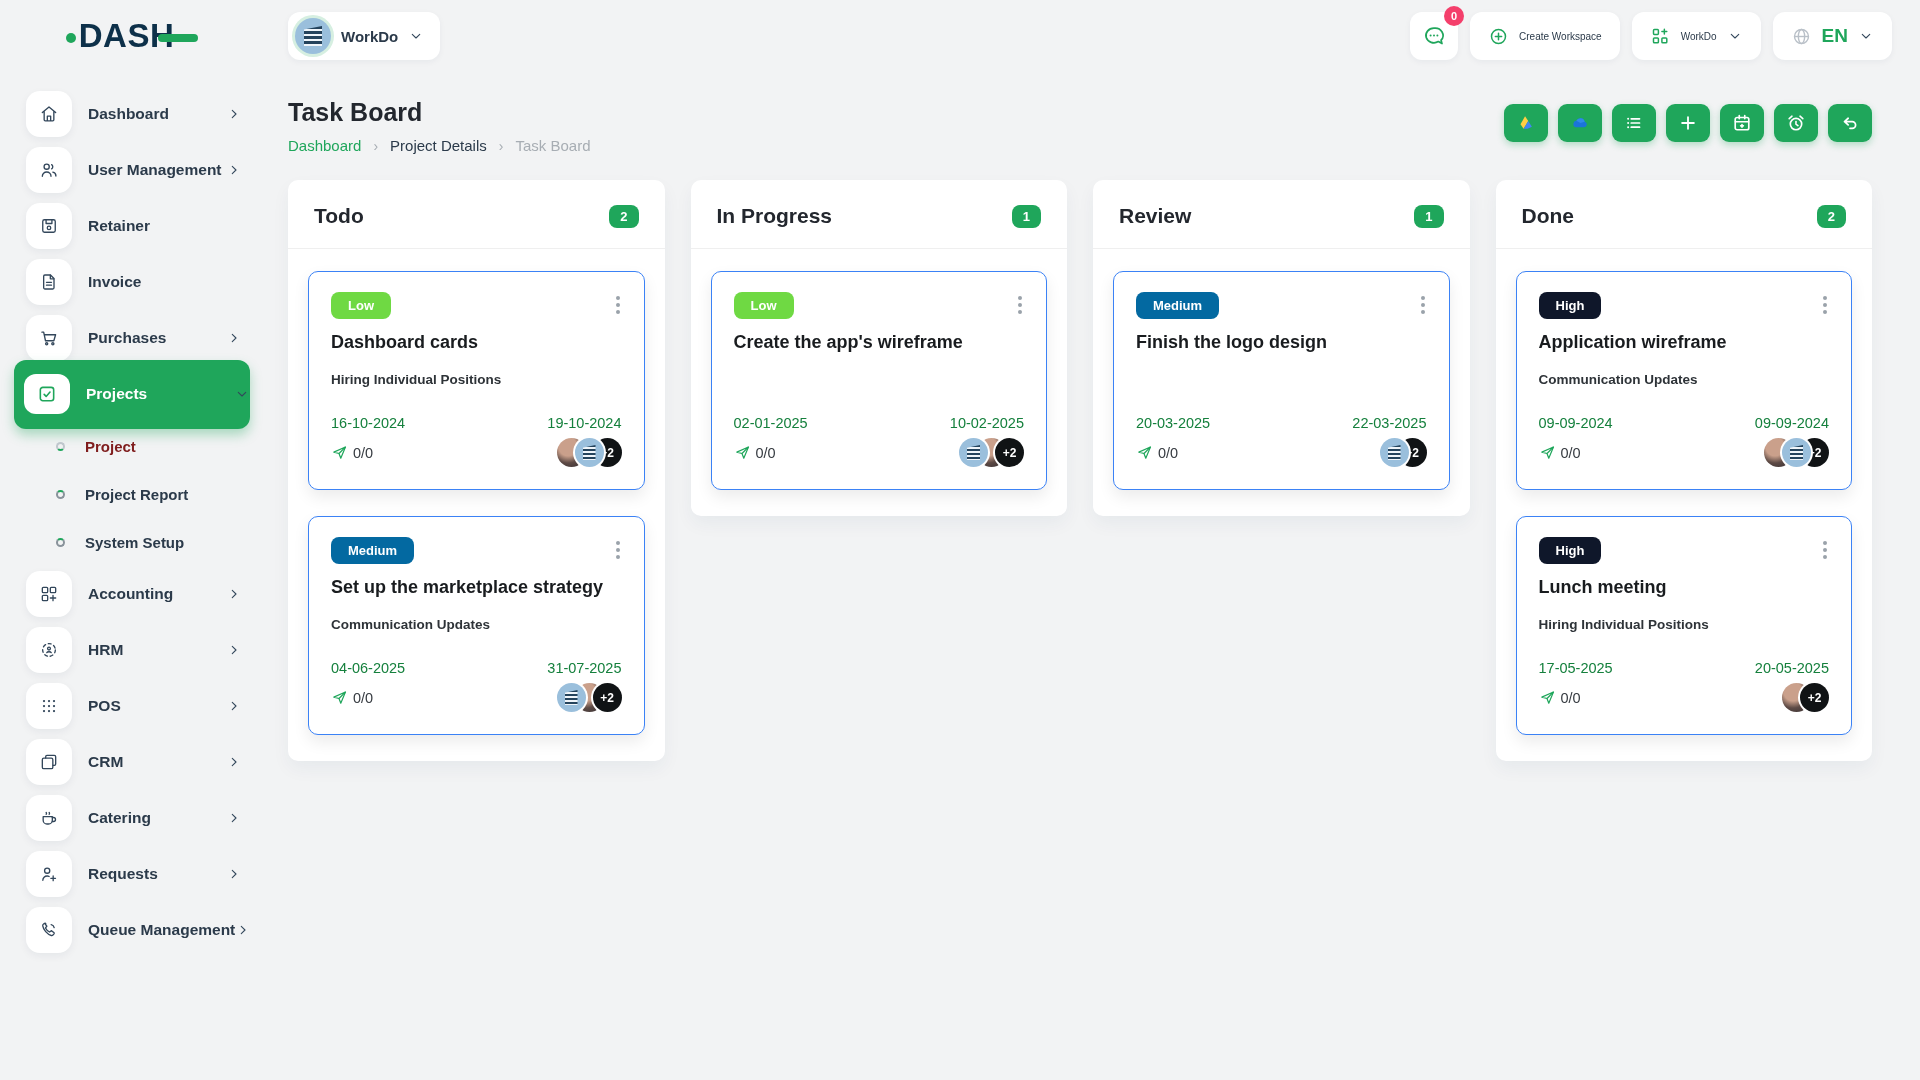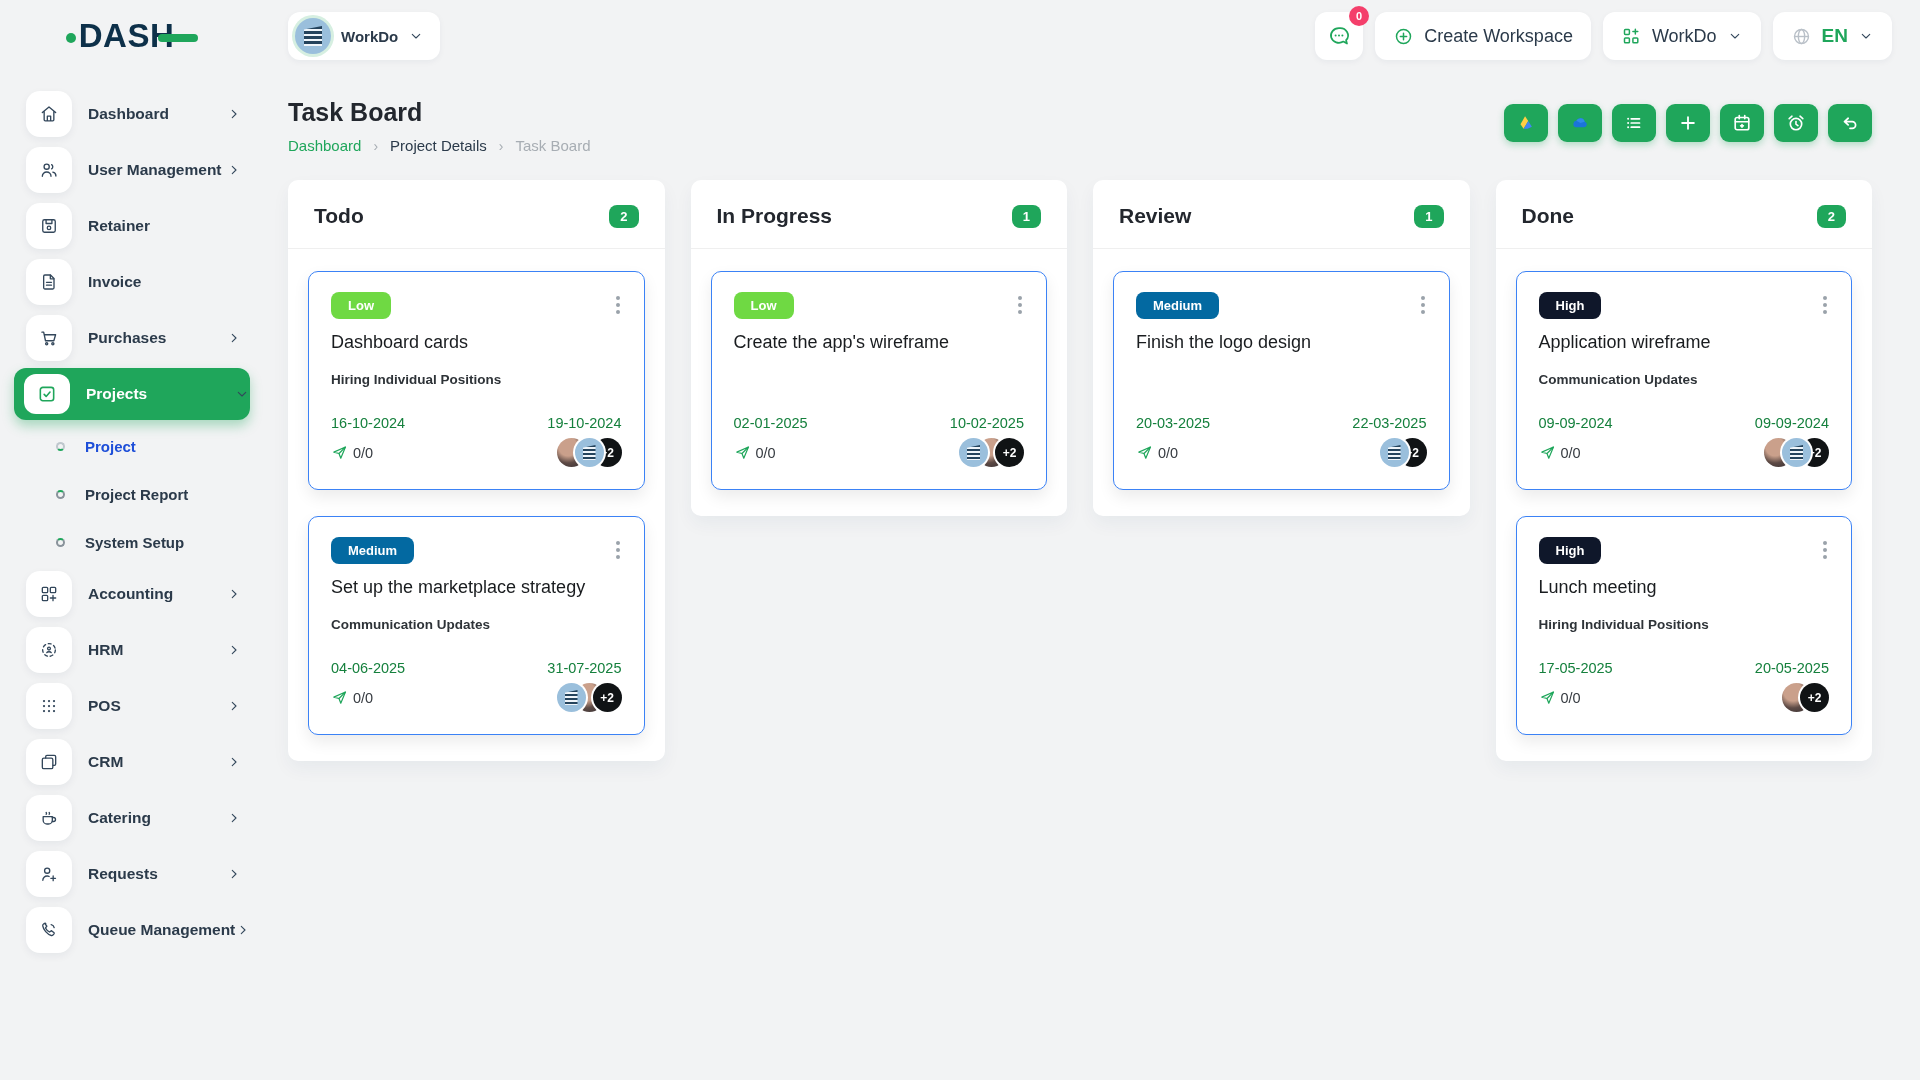--- a/index.html
+++ b/index.html
@@ -24,45 +24,45 @@
       background:repeating-linear-gradient(180deg,#24435c 0 3px,rgba(255,255,255,.85) 3px 5px);
       clip-path:polygon(0 18%, 100% 0, 100% 100%, 0 100%); }
   .ws-label { font-size:15px; font-weight:600; color:#2b3a4a; }
 
   .topbar-right { margin-left:auto; display:flex; align-items:center; gap:12px; }
   .icon-btn { width:48px; height:48px; border-radius:12px; background:#fff; display:flex; align-items:center;
               justify-content:center; position:relative; box-shadow:0 2px 6px rgba(20,40,70,.05); cursor:pointer; }
   .msg-badge { position:absolute; top:-6px; right:-6px; min-width:20px; height:20px; border-radius:10px;
                background:#f43f6b; color:#fff; font-size:11px; font-weight:700; display:flex; align-items:center;
                justify-content:center; padding:0 5px; }
-  .pill .plabel { font-size:18px; font-weight:500; color:#2b3a4a; }
+  .pill .plabel { font-size:10px; font-weight:500; color:#2b3a4a; }
   .pill.pad { padding:0 18px; }
   .lang-en { color:#1fa65b; font-weight:700; font-size:19px; }
 
   
   .body-row { flex:1; display:flex; min-height:0; }
   .sidebar { width:264px; flex:0 0 264px; padding:14px 0 0; overflow:hidden; }
   .main { flex:1; padding:18px 48px 0 24px; min-width:0; }
 
   
   .sitem { display:flex; align-items:center; height:56px; padding:0 22px 0 26px; cursor:pointer; }
   .sicon { width:46px; height:46px; border-radius:14px; background:#fff; display:flex; align-items:center;
            justify-content:center; box-shadow:0 3px 8px rgba(20,40,70,.06); flex:0 0 46px; }
   .slabel { margin-left:16px; font-size:15.5px; font-weight:600; color:#2b3a4a; white-space:nowrap; }
   .schev { margin-left:auto; display:flex; color:#2b3a4a; }
   .sitem.active-wrap { padding:0 14px; }
-  .sitem-active { display:flex; align-items:center; width:100%; height:52px; background:#1fa65b; border-radius:12px;
+  .sitem-active { display:flex; align-items:center; width:100%; height:69px; background:#1fa65b; border-radius:12px;
                   padding:0 0 0 10px; box-shadow:0 6px 12px rgba(31,166,91,.35); }
   .sitem-active .sicon { width:40px; height:40px; border-radius:12px; box-shadow:none; }
   .sitem-active .slabel { color:#fff; font-weight:700; }
   .sitem-active .schev { color:#fff; }
   .subitem { display:flex; align-items:center; height:48px; padding-left:56px; cursor:pointer; }
   .sub-bullet { width:9px; height:9px; border-radius:50%; border:2px solid #8a939b; border-top-color:#1fa65b; flex:0 0 9px; }
   .subitem .slabel { margin-left:20px; font-size:15px; font-weight:600; }
-  .subitem.sub-active .slabel { color:#1d4ed8; }
+  .subitem.sub-active .slabel { color:#7f1d1d; }
   .subitem.sub-active .sub-bullet { border-color:#bfc7cd; border-bottom-color:#1fa65b; }
 
   
   .page-head { display:flex; align-items:flex-start; justify-content:space-between; margin:8px 0 4px; }
   .page-title { font-size:25px; font-weight:700; color:#23272e; }
   .breadcrumb { display:flex; align-items:center; gap:12px; margin-top:10px; font-size:15px; }
   .bc-link { color:#1fa65b; cursor:pointer; }
   .bc-mid { color:#2b3a4a; cursor:pointer; }
   .bc-cur { color:#a7adb3; }
   .bc-sep { color:#a7adb3; font-size:14px; }
@@ -81,21 +81,21 @@
   .card { background:#fff; border:1px solid #3b82f6; border-radius:10px; box-shadow:0 7px 16px rgba(0,0,0,.08);
           padding:20px 22px 22px; cursor:grab; }
   .card + .card { margin-top:26px; }
   .card-top { display:flex; align-items:flex-start; justify-content:space-between; }
   .prio { color:#fff; font-size:13px; font-weight:600; padding:6px 17px; border-radius:8px; }
   .prio.low { background:#6fd943; }
   .prio.medium { background:#0369a1; }
   .prio.high { background:#0f172a; }
   .dots { display:flex; flex-direction:column; gap:3px; padding:4px 2px; cursor:pointer; }
   .dots i { width:4px; height:4px; border-radius:50%; background:#9aa2aa; }
-  .card-title { font-size:18px; font-weight:400; color:#191c1f; margin-top:13px; }
+  .card-title { font-size:18px; font-weight:700; color:#191c1f; margin-top:13px; }
   .milestone { font-size:13.5px; font-weight:700; color:#2e3338; margin-top:19px; min-height:17px; }
   .dates { display:flex; justify-content:space-between; font-size:14.5px; color:#15803d; margin-top:26px; }
   .card-foot { display:flex; justify-content:space-between; align-items:center; margin-top:7px; }
   .progress { display:flex; align-items:center; gap:5px; font-size:14.5px; color:#363b41; }
   .avatars { display:flex; align-items:center; }
   .av { width:29px; height:29px; border-radius:50%; box-shadow:0 0 0 2px #fff; }
   .av + .av { margin-left:-11px; }
   .av-photo { background:radial-gradient(circle at 38% 30%, #caa08b 0 34%, #5d4a45 60%, #2e2a2e 100%); }
   .av-logo { background:#9abfdc; position:relative; overflow:hidden; }
   .av-logo:after { content:""; position:absolute; left:8px; top:7px; width:13px; height:15px;

